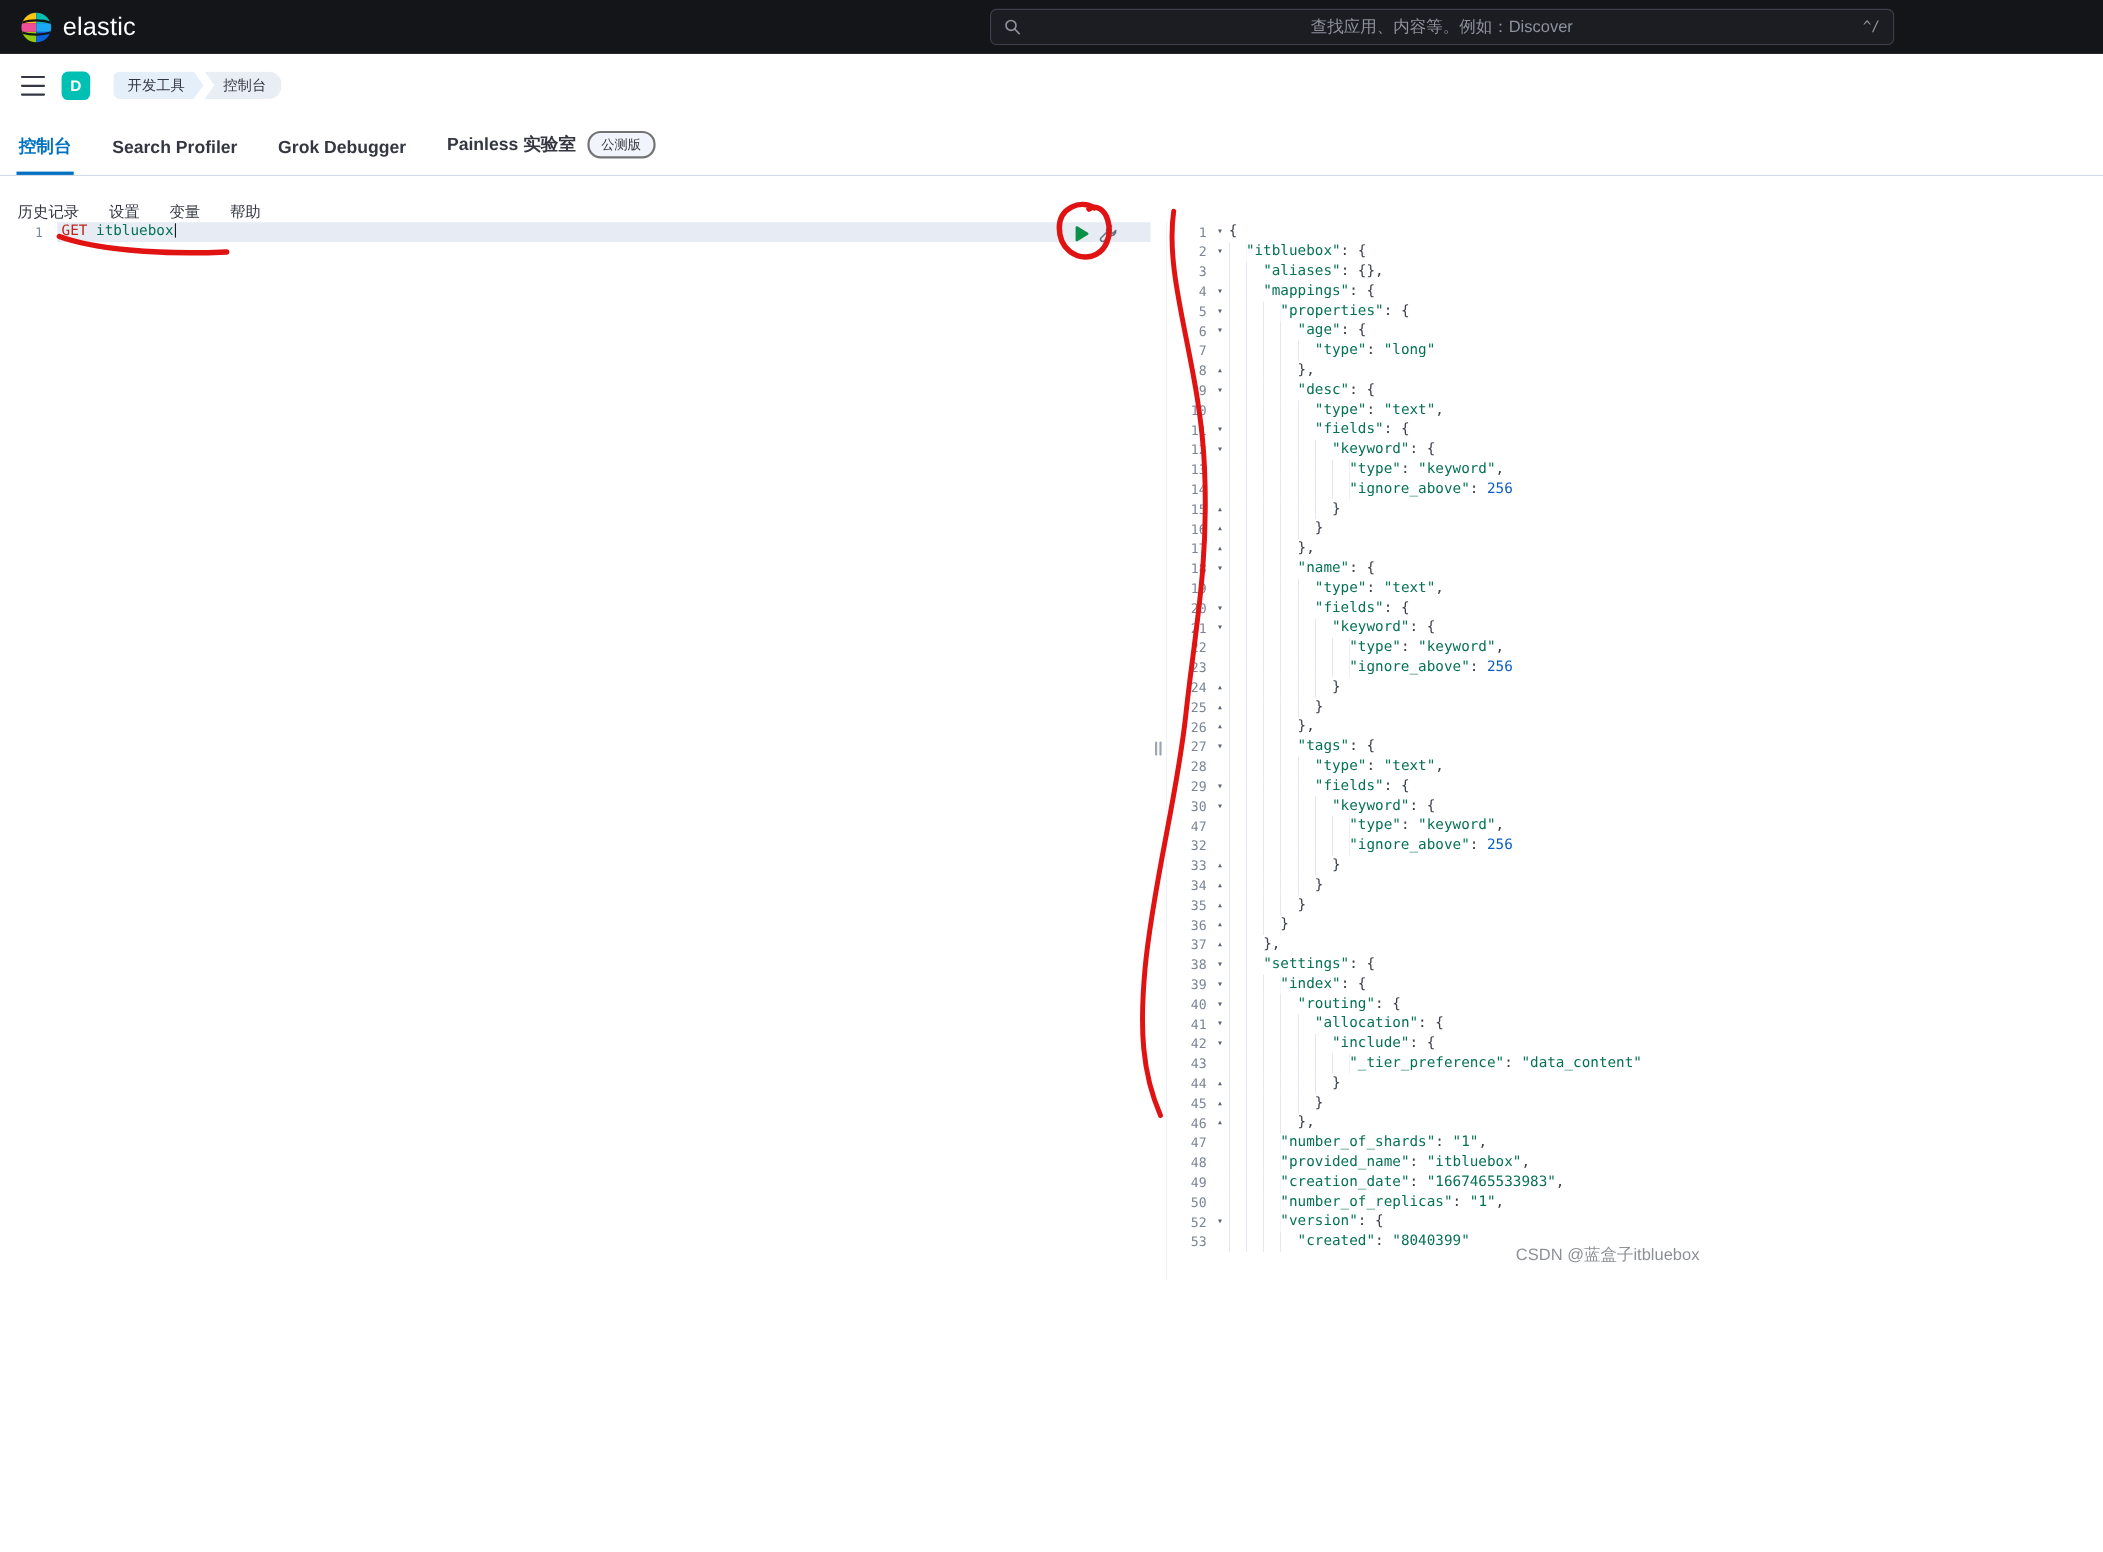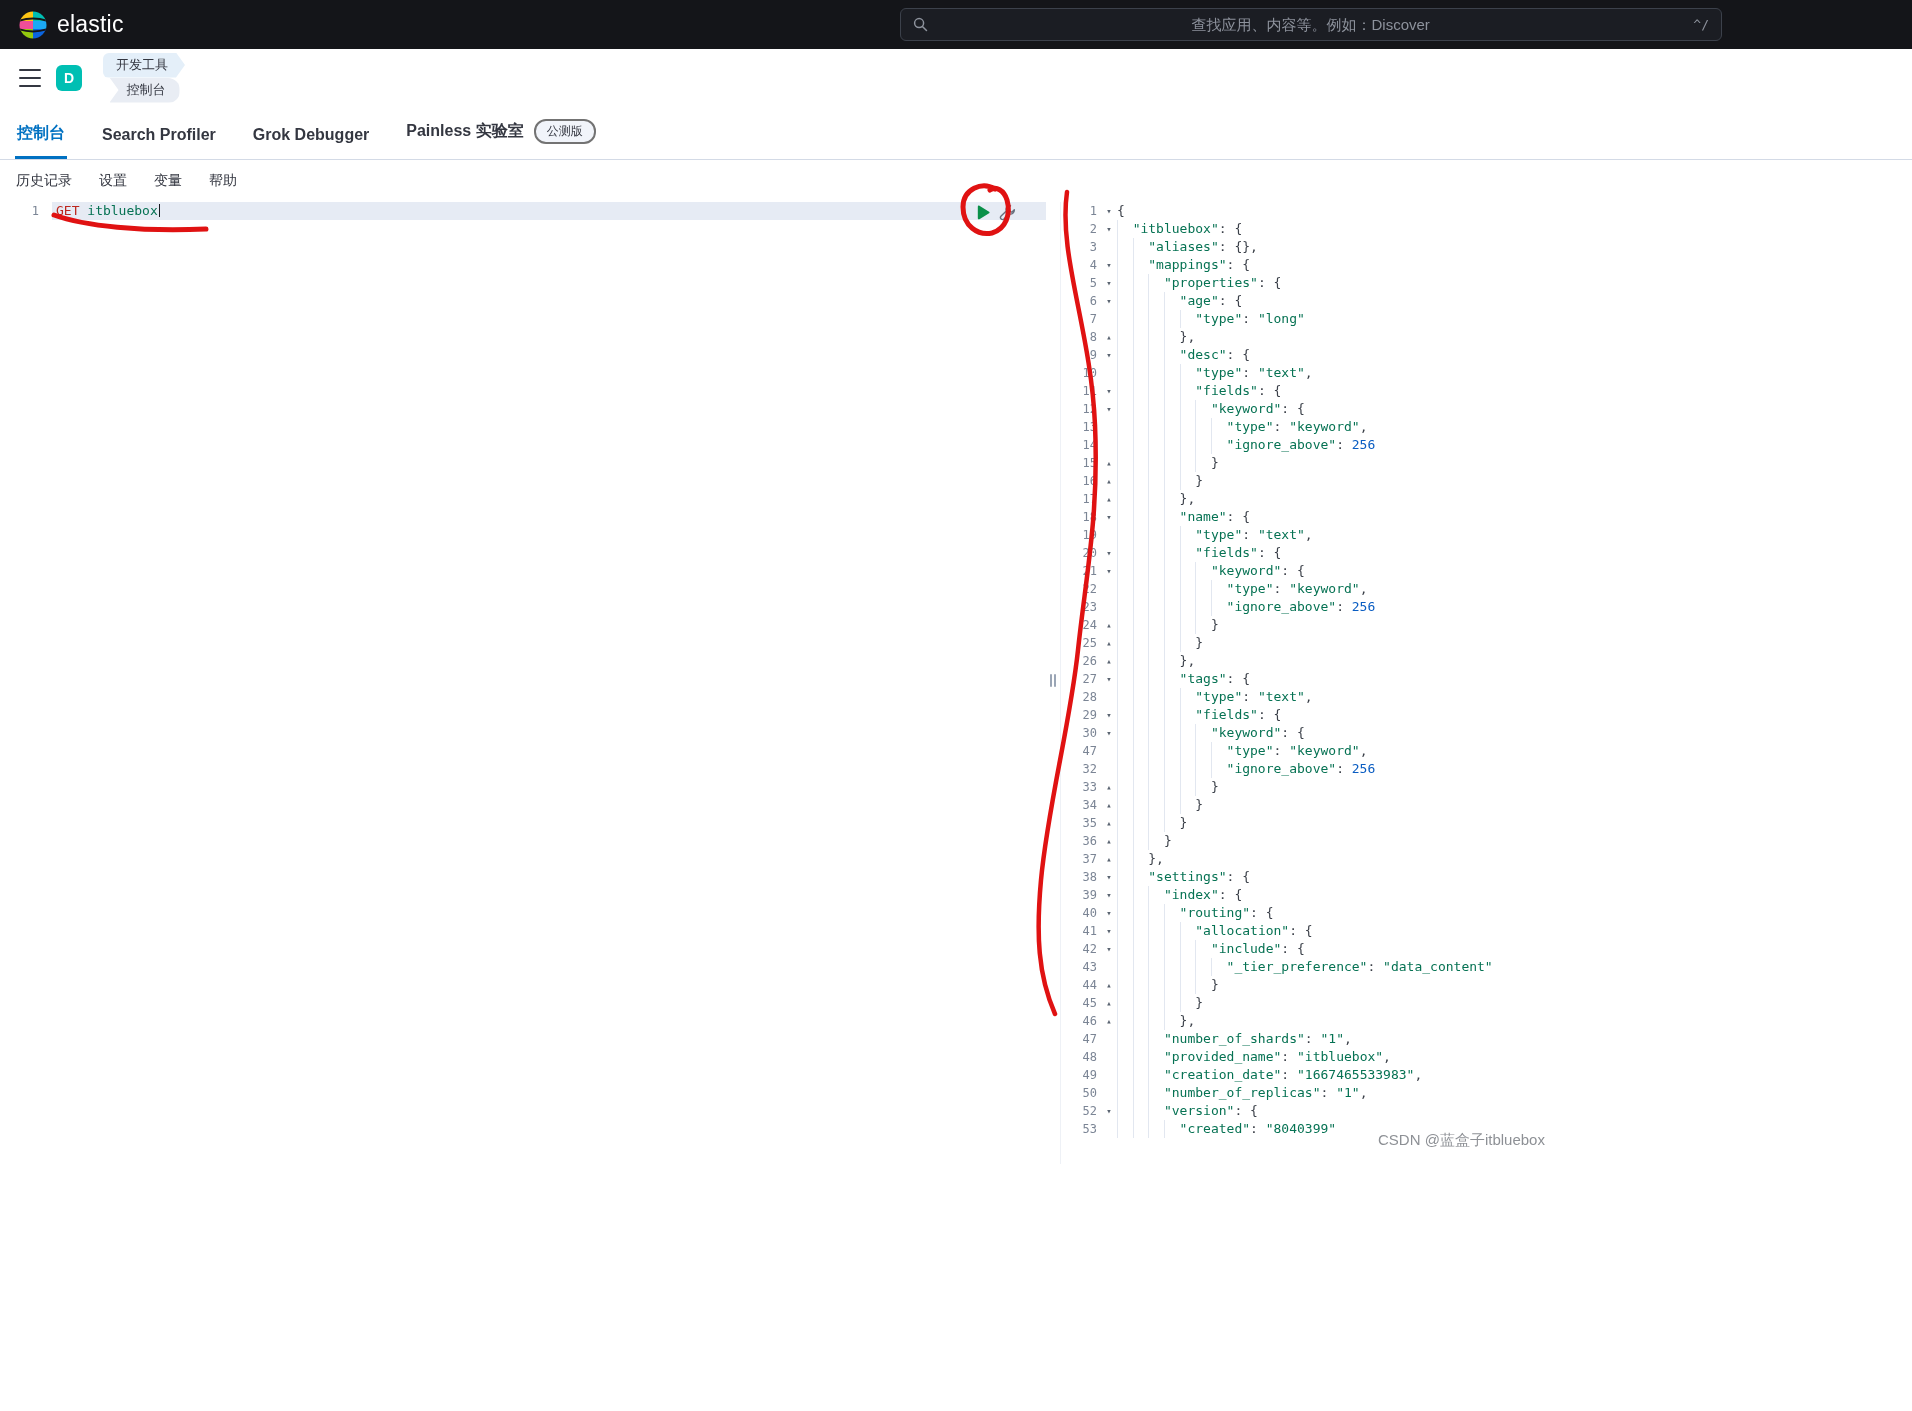--- a/index.html
+++ b/index.html
@@ -17,37 +17,37 @@
     color:#dfe5ef; font-size:15px; font-family:inherit;text-align:center; }
   .searchbox input::placeholder { color:#8d929c; }
   .search-shortcut { color:#8d929c; font-size:13px; font-family:"DejaVu Sans Mono", monospace; }
 
   
   .navrow { height:57px; background:#fff; display:flex; align-items:center; padding-left:19px; gap:15px; }
   .hamburger { width:22px; height:18px; display:flex; flex-direction:column; justify-content:space-between; background:none; border:none; cursor:pointer; }
   .hamburger span { display:block; height:2px; background:#343741; border-radius:1px; }
   .avatar { width:26px; height:26px; border-radius:6px; background:var(--avatar-green,#00bfb3);
     color:#fff; font-size:14px; font-weight:700; display:flex; align-items:center; justify-content:center; cursor:pointer; }
-  .crumbs { display:flex; align-items:center; margin-left:6px;flex-direction:column; }
+  .crumbs { display:flex; align-items:center; margin-left:6px; }
   .crumb { display:inline-flex; align-items:center; height:25px; font-size:13px; color:#343741; cursor:pointer; }
   .crumb-first { background:#e4eff9; padding:0 17px 0 13px; border-radius:6px 0 0 6px;
     clip-path:polygon(0 0, calc(100% - 9px) 0, 100% 50%, calc(100% - 9px) 100%, 0 100%); }
   .crumb-last { background:#e9edf4; padding:0 14px 0 17px; margin-left:1px; border-radius:0 12px 12px 0;
     clip-path:polygon(0 0, 100% 0, 100% 100%, 0 100%, 9px 50%); }
 
   
   .tabsrow { height:54px; border-bottom:1px solid #d3dae6; display:flex; align-items:flex-end; padding-left:15px; gap:33px; background:#fff; }
   .tab { display:flex; align-items:center; gap:10px; font-size:16px; font-weight:700; color:#343741;
     padding:0 2px 12px; border-bottom:3px solid transparent; cursor:pointer; }
   .tab-active { color:var(--accent-blue,#0071c2); border-bottom-color:var(--accent-blue,#0071c2); }
   .beta-badge { font-size:12px; font-weight:400; color:#343741; background:#f1f4fa;
     border:2px solid #737373; border-radius:12px; padding:2px 11px; }
 
   
-  .menubar { height:42px; display:flex; align-items:center; gap:27px; padding-left:16px; background:#fff; }
+  .menubar { height:42px; display:flex; align-items:flex-end; gap:27px; padding-left:16px; background:#fff; }
   .menu-link { font-size:14px; color:#343741; background:none; border:none; cursor:pointer; font-family:inherit; }
 
   
   .workspace { position:relative; display:flex; height:962px; font-family:"DejaVu Sans Mono", monospace; font-size:13px; }
   .editor-left { position:relative; flex:0 0 1046px; }
   .lgutter { position:absolute; left:0; top:0; width:52px; }
   .lgutter .lnum { height:18px; line-height:18px; text-align:right; padding-right:13px; color:#7b8595; font-size:12px; }
   .lcontent { margin-left:52px; }
   .active-line { height:18px; line-height:18px; background:var(--active-line-bg,#e6ebf4); padding-left:4px; white-space:pre; }
   .t-method { color:var(--method-red,#bd271e); }

